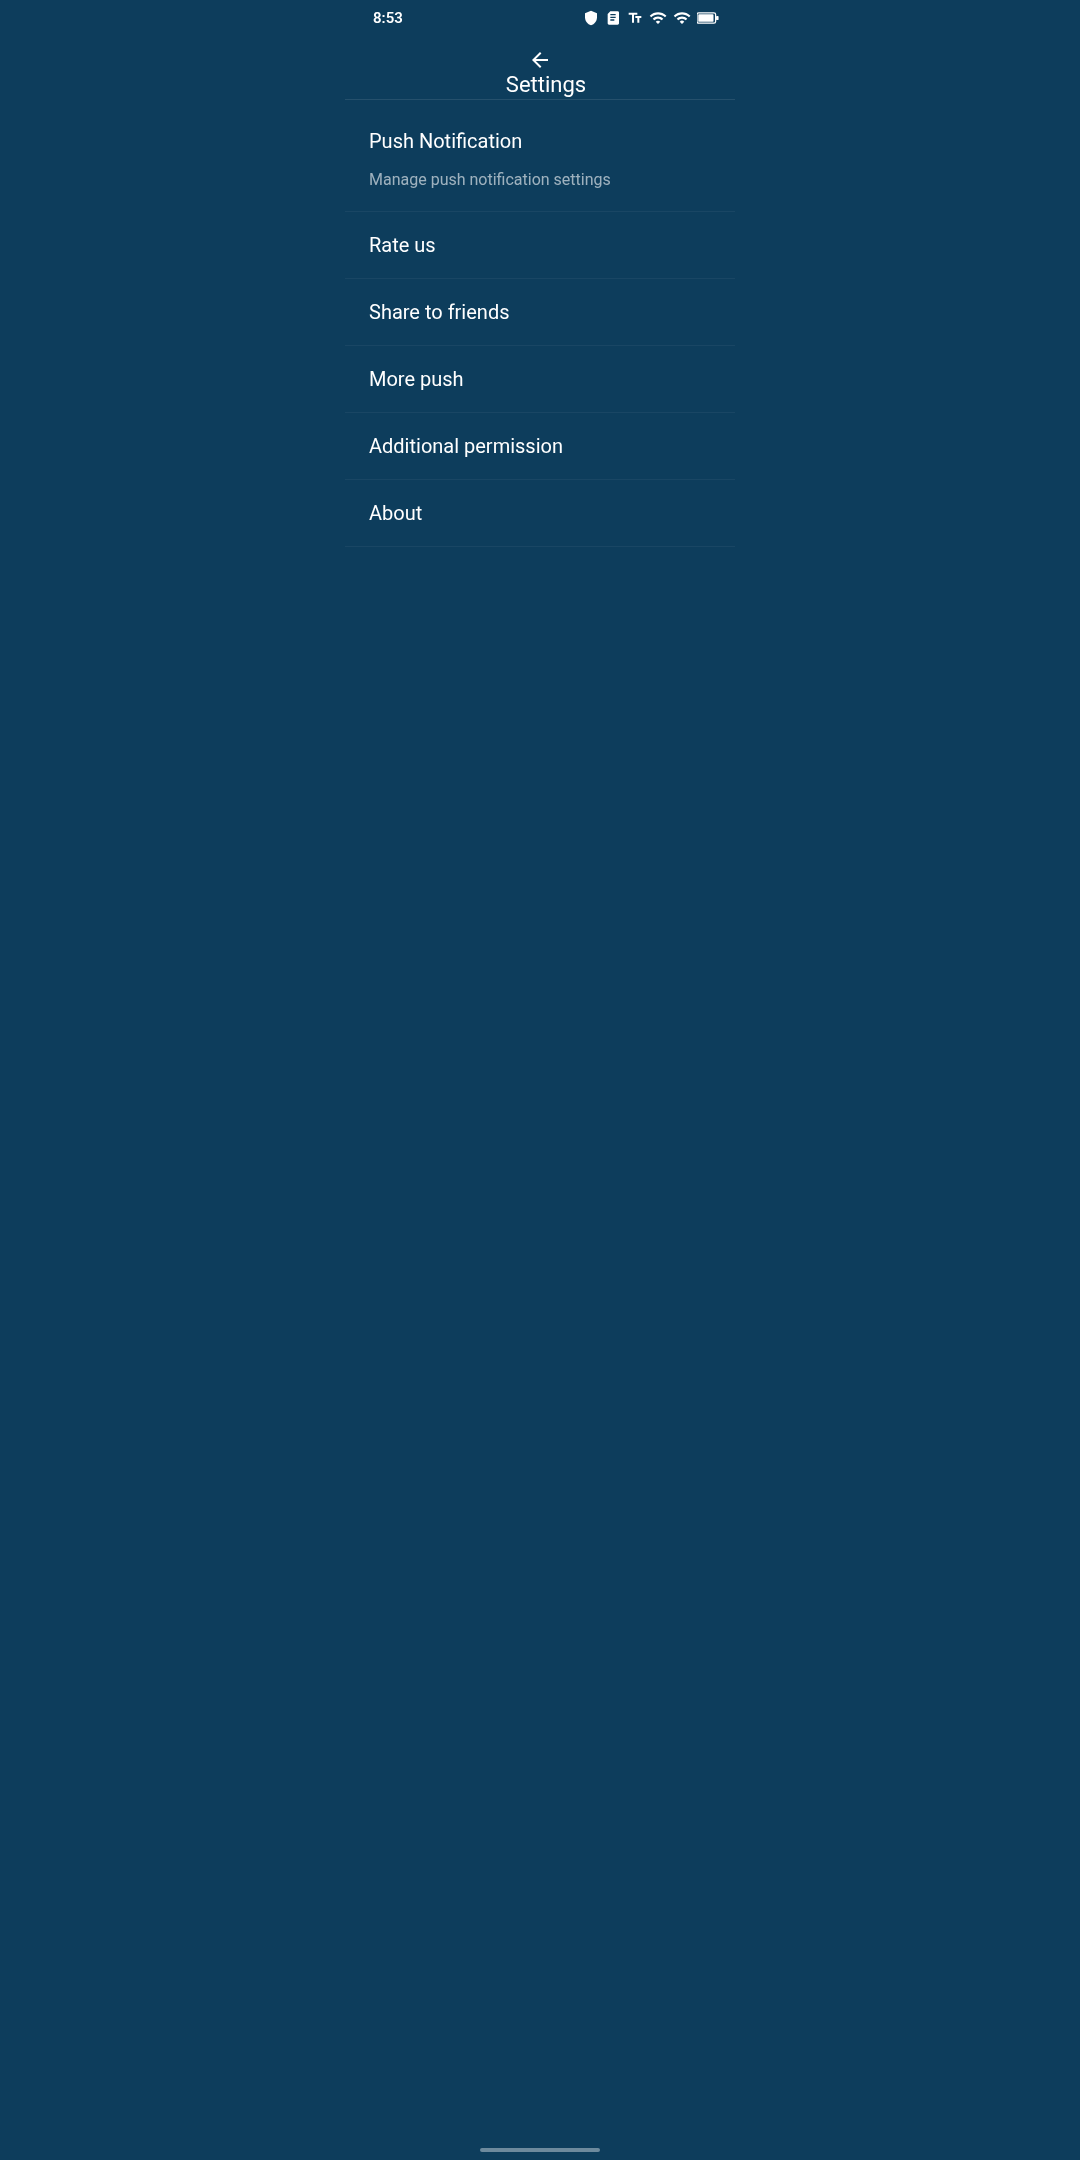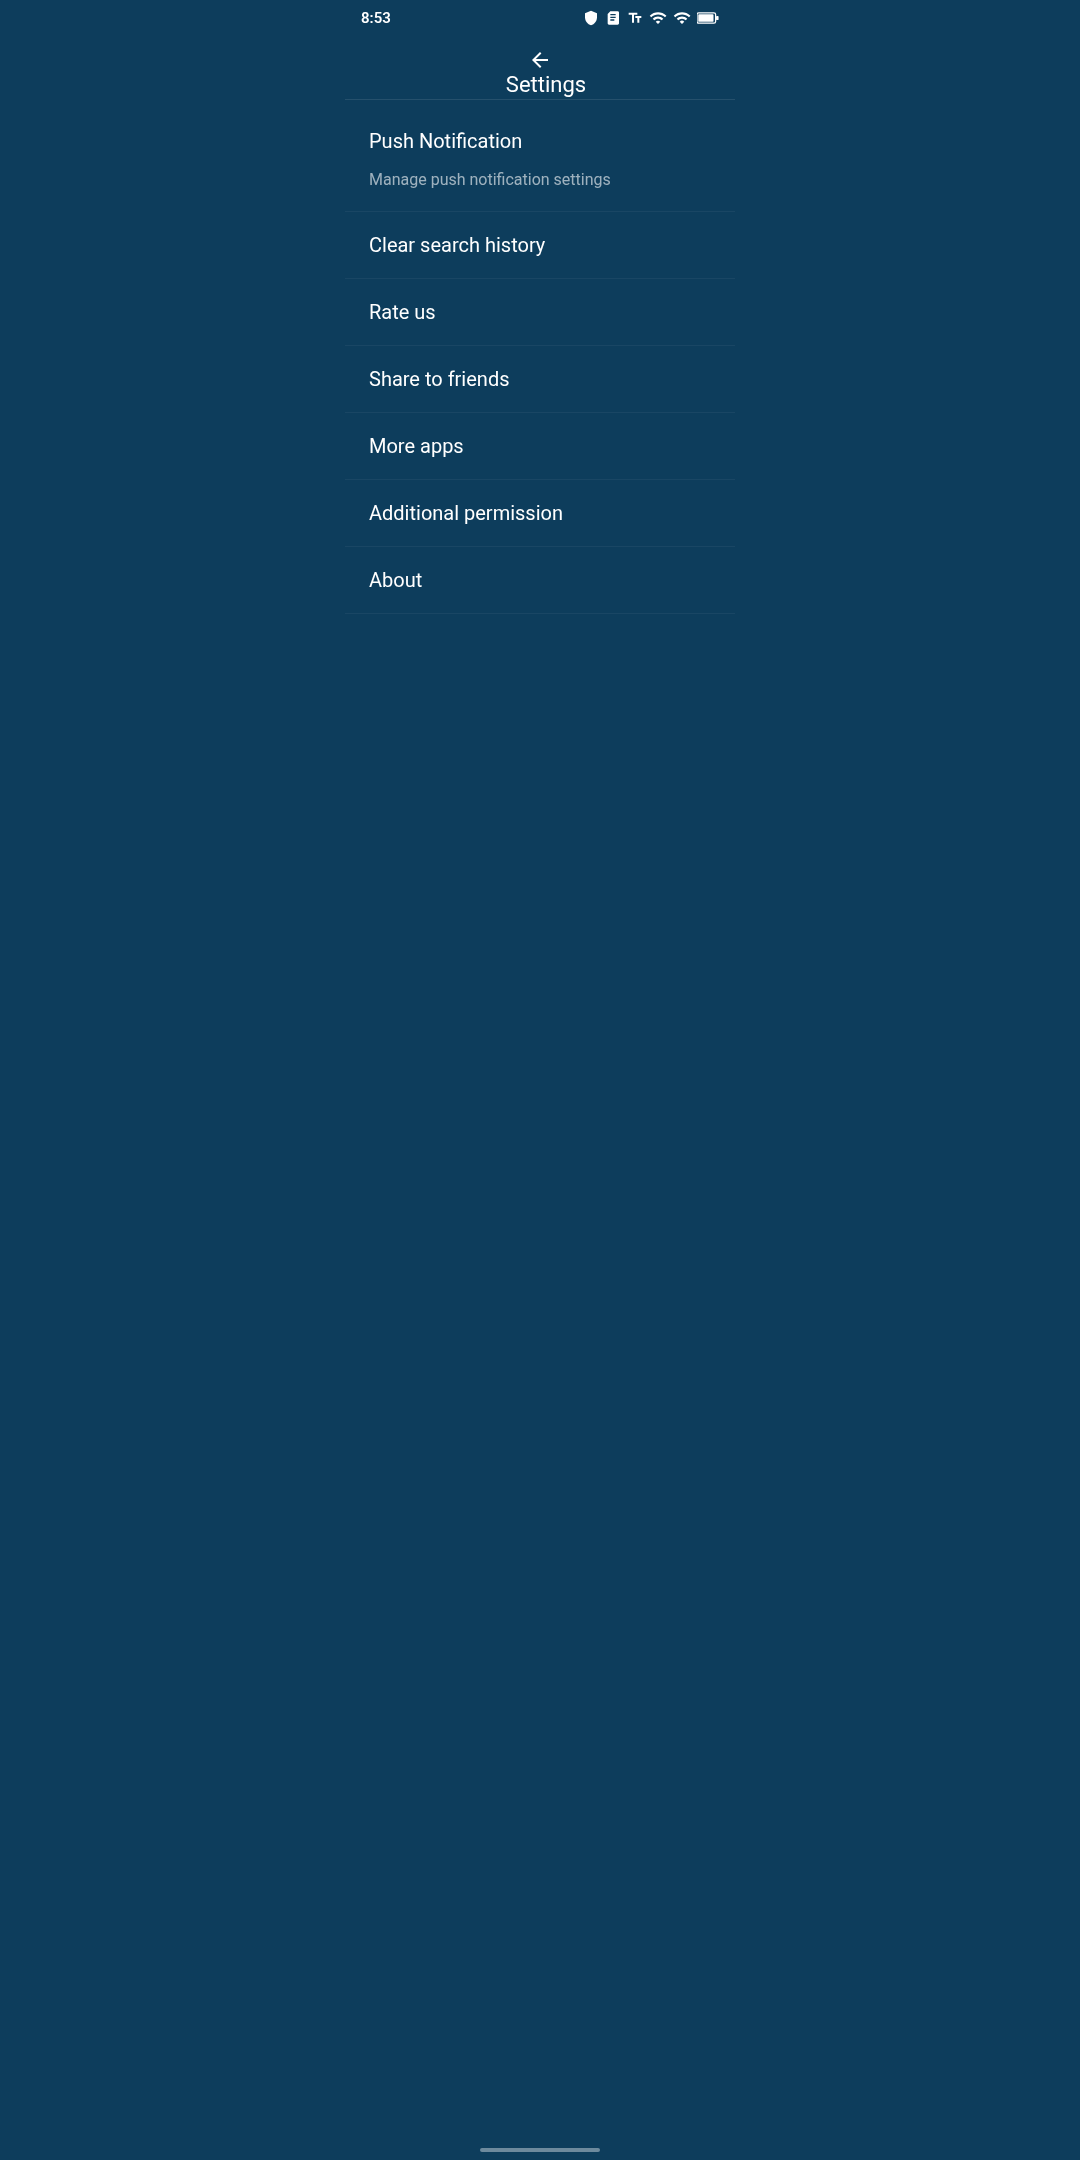--- a/index.html
+++ b/index.html
@@ -25,20 +25,21 @@
       align-items: center;
       padding: 8px 16px;
       height: 36px;
       background-color: #0d3d5c;
     }
 
     .status-time {
       font-size: 15px;
       font-weight: 600;
       color: #ffffff;
+      margin-left: 12px;
     }
 
     .status-icons {
       display: flex;
       align-items: center;
       gap: 6px;
     }
 
     .toolbar {
       display: flex;
@@ -145,30 +146,27 @@
   </div>
   <span class="toolbar-title">Settings</span>
 </div>
 
 <div class="settings-list" id="settings-list">
 <div class="settings-item">
       <div class="item-title">Push Notification</div>
       <div class="item-subtitle">Manage push notification settings</div>
     </div>
     <div class="settings-item">
-      <div class="item-title">Clear search history</div>
-    </div>
-    <div class="settings-item">
       <div class="item-title">Rate us</div>
     </div>
     <div class="settings-item">
       <div class="item-title">Share to friends</div>
     </div>
     <div class="settings-item">
-      <div class="item-title">More apps</div>
+      <div class="item-title">More push</div>
     </div>
     <div class="settings-item">
       <div class="item-title">Additional permission</div>
     </div>
     <div class="settings-item">
       <div class="item-title">About</div>
     </div>
   </div>
 
 <div class="home-indicator"></div>

